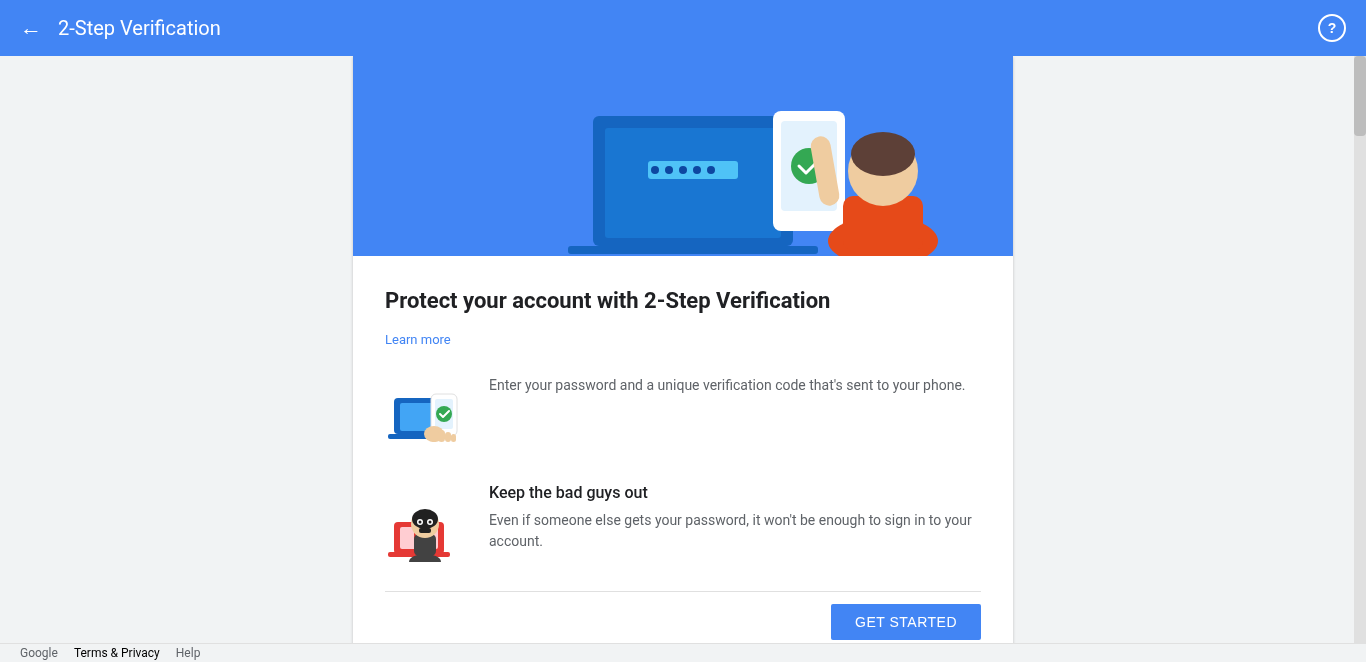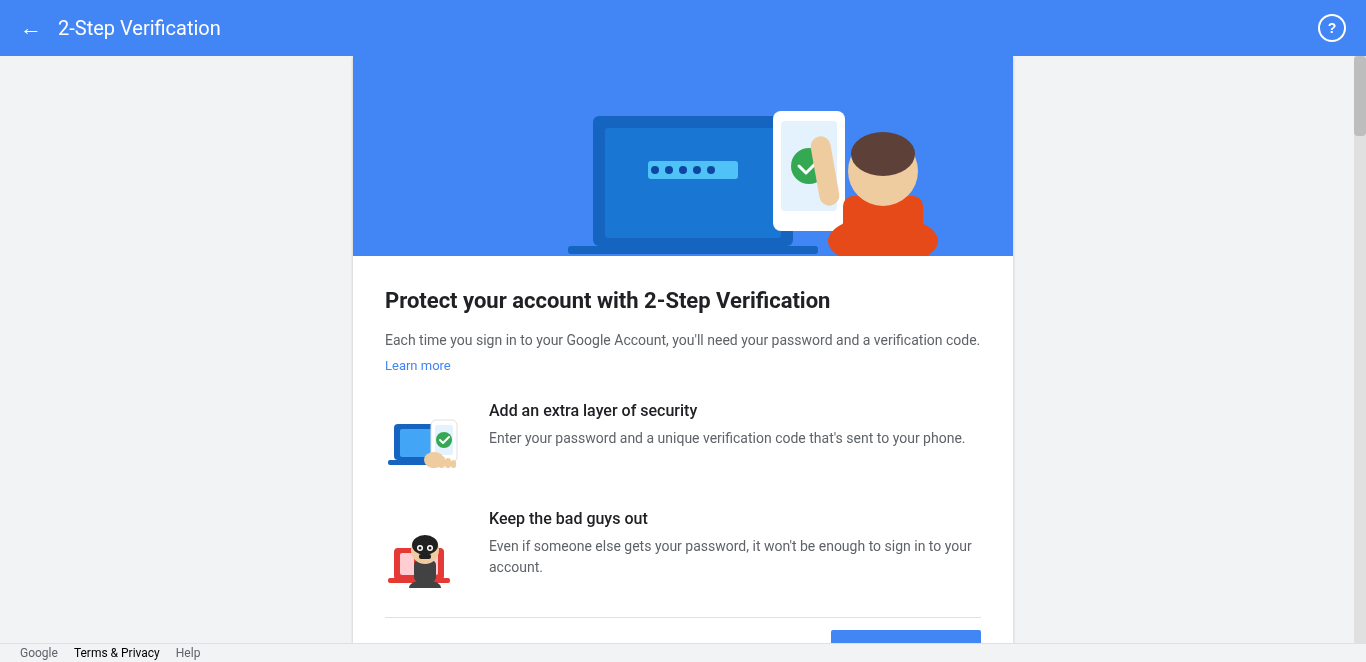--- a/index.html
+++ b/index.html
@@ -263,21 +263,20 @@
         <circle cx="530" cy="115" r="35" fill="#EFCCA0"></circle>
 
         <ellipse cx="530" cy="98" rx="32" ry="22" fill="#5D4037"></ellipse>
 
         <rect x="462" y="80" width="20" height="70" rx="10" fill="#EFCCA0" transform="rotate(-10, 472, 115)"></rect>
       </svg>
     </div>
 
     <div class="card-content">
       <h1 class="card-title">Protect your account with 2-Step Verification</h1>
-      <p class="card-desc">Each time you sign in to your Google Account, you'll need your password and a verification code.</p>
       <a class="learn-more">Learn more</a>
 
       
       <div class="feature-item">
         <div class="feature-icon security-icon-wrapper">
           <svg width="78" height="78" viewBox="0 0 78 78" xmlns="http://www.w3.org/2000/svg">
 
             <rect x="8" y="22" width="52" height="36" rx="4" fill="#1565C0"></rect>
             <rect x="14" y="27" width="40" height="28" rx="2" fill="#42A5F5"></rect>
             <rect x="2" y="58" width="64" height="5" rx="2" fill="#1565C0"></rect>
@@ -289,21 +288,20 @@
             <polyline points="54,38 57,41 63,35" stroke="white" stroke-width="2" fill="none" stroke-linecap="round" stroke-linejoin="round"></polyline>
 
             <ellipse cx="48" cy="58" rx="10" ry="8" fill="#EFCCA0"></ellipse>
             <rect x="44" y="52" width="8" height="14" rx="4" fill="#EFCCA0"></rect>
             <rect x="52" y="54" width="7" height="12" rx="3.5" fill="#EFCCA0"></rect>
             <rect x="59" y="56" width="6" height="10" rx="3" fill="#EFCCA0"></rect>
             <rect x="65" y="58" width="5" height="8" rx="2.5" fill="#EFCCA0"></rect>
           </svg>
         </div>
         <div class="feature-text">
-          <h3>Add an extra layer of security</h3>
           <p>Enter your password and a unique verification code that's sent to your phone.</p>
         </div>
       </div>
 
       
       <div class="feature-item">
         <div class="feature-icon hacker-icon-wrapper">
           <svg width="78" height="78" viewBox="0 0 78 78" xmlns="http://www.w3.org/2000/svg">
 
             <rect x="8" y="38" width="50" height="32" rx="4" fill="#E53935"></rect>

